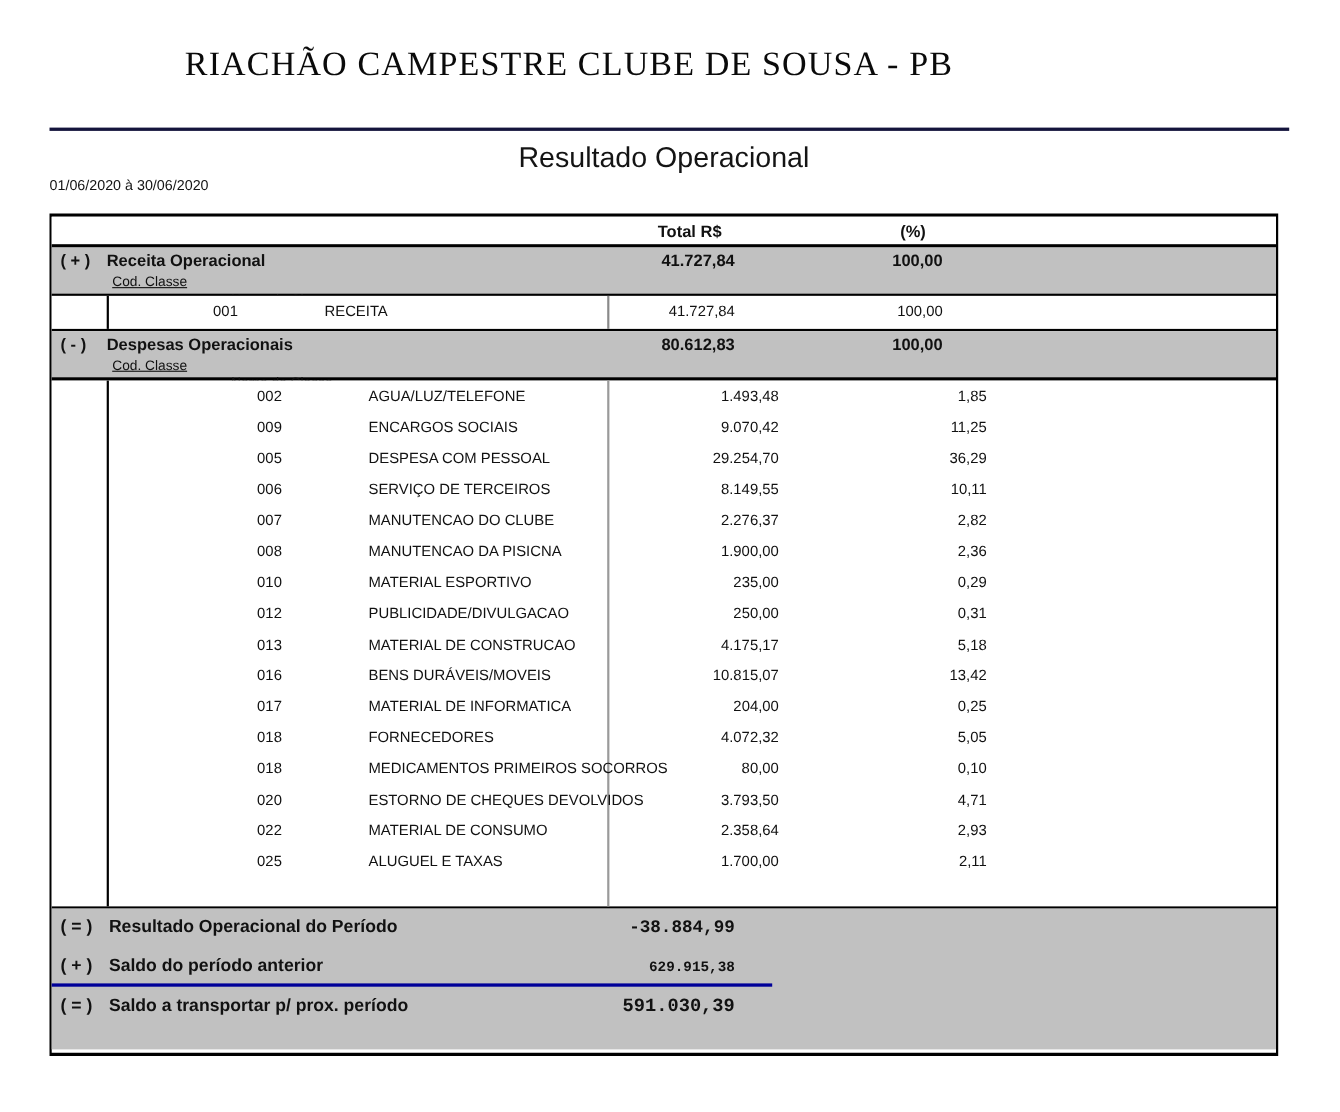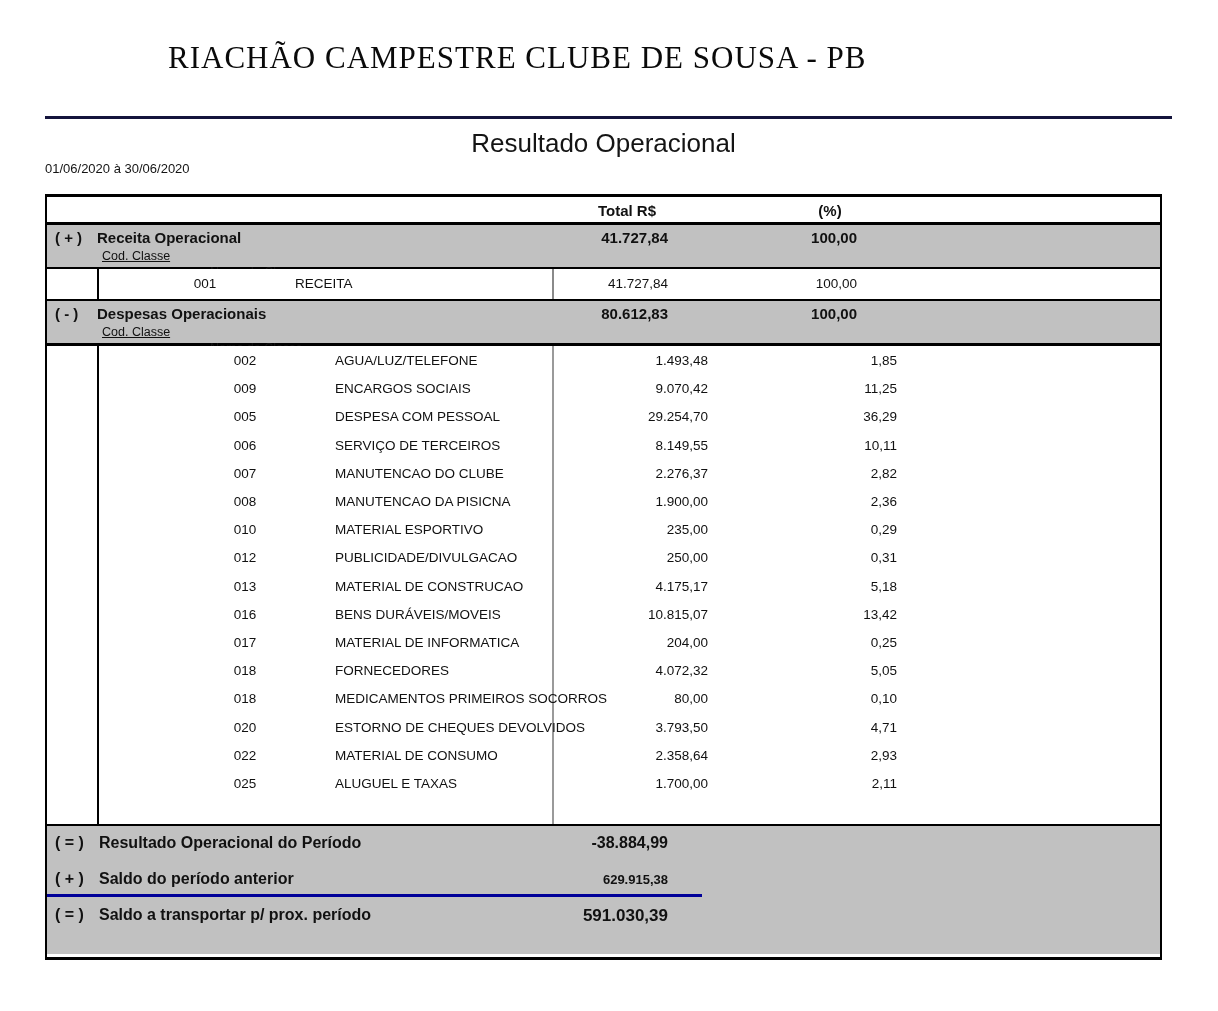--- a/index.html
+++ b/index.html
@@ -57,21 +57,21 @@
   .cell-code    { left:110px; width:96px;  text-align:center; }
   .cell-name    { left:248px; }
   .cell-total   { left:480px; width:141px; text-align:right; }
   .cell-percent { left:700px; width:110px; text-align:right; }
 
   
   .summary-block { position:relative; background:#c1c1c1; height:128px; }
   .summary-line { position:absolute; left:0; right:0; }
   .summary-sign  { position:absolute; left:8px;  font-weight:bold; font-size:16px; }
   .summary-label { position:absolute; left:52px; font-weight:bold; font-size:16px; white-space:nowrap; }
-  .summary-value { position:absolute; left:420px; width:201px; text-align:right; font-weight:bold; }
+  .summary-value { position:absolute; left:420px; width:201px; text-align:right; font-weight:bold;font-family:Liberation Mono, monospace; }
   .sum-1 { top:8px; }  .sum-1 .summary-value { font-size:16px; }
   .sum-2 { top:44px; } .sum-2 .summary-value { font-size:13px; top:2px; }
   .sum-3 { top:80px; } .sum-3 .summary-value { font-size:17px; }
   .summary-rule { position:absolute; left:0; top:68px; width:655px; height:3px; background:#000099; }
 </style>
 </head>
 <body>
 
 <div class="page">
 

